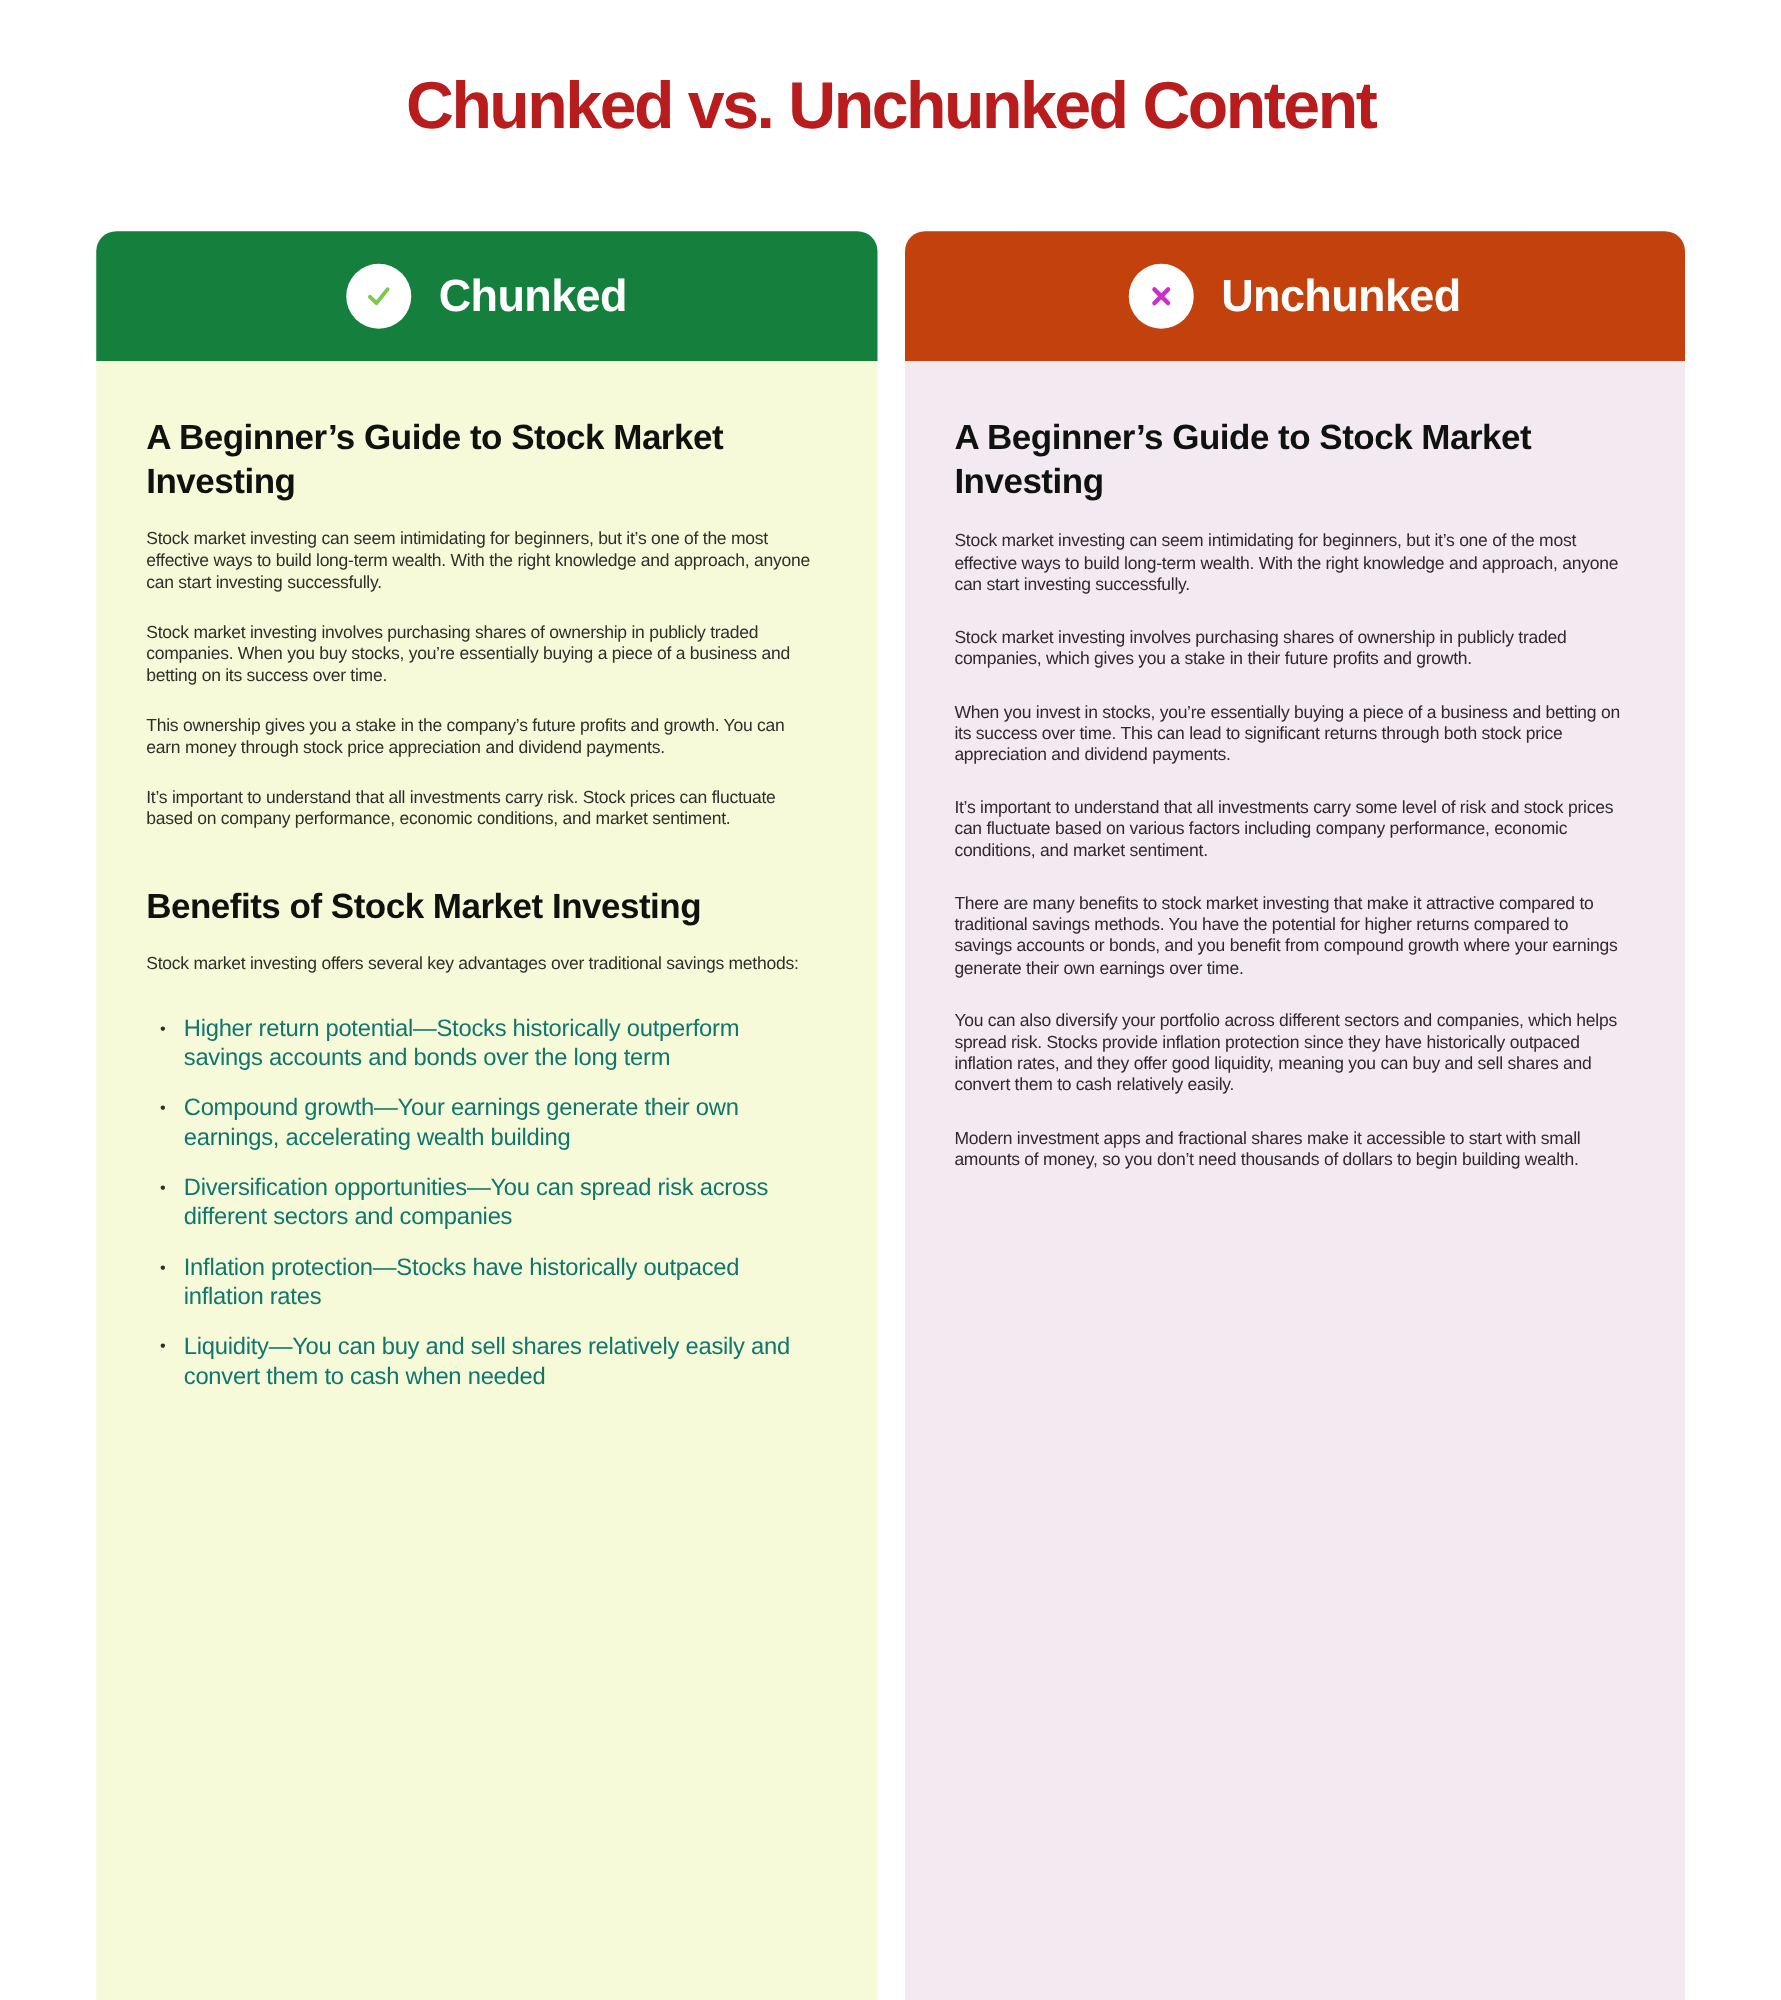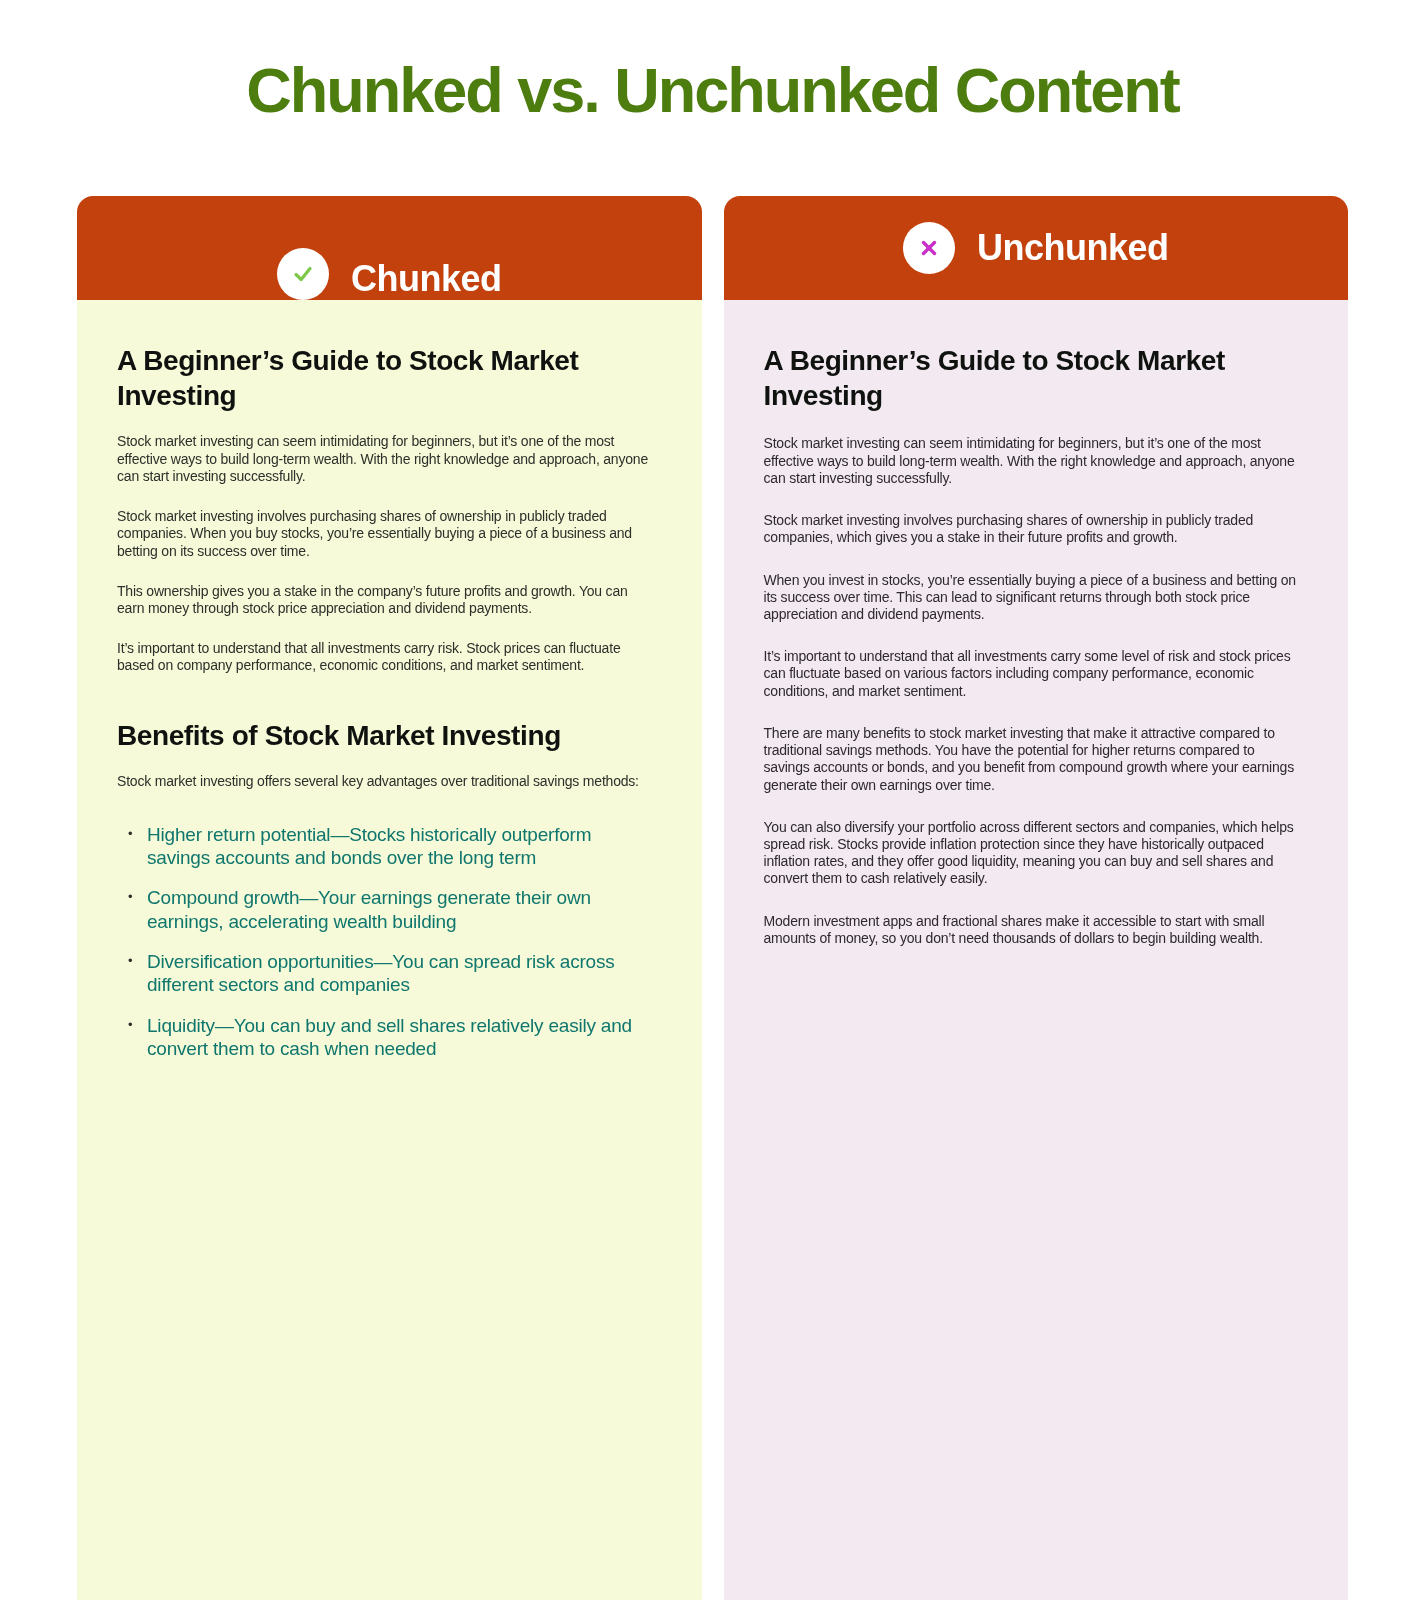--- a/index.html
+++ b/index.html
@@ -9,42 +9,42 @@
     height: 1600px;
     font-family: "Liberation Sans", "DejaVu Sans", sans-serif;
     color: #2d2f2a;
     overflow: hidden;
   }
   .page { width: 1425px; height: 1600px; position: relative; }
 
   .page-title {
     margin-top: 54px;
     text-align: center;
-    font-size: 63px;
+    font-size: 53px;
     font-weight: 800;
     letter-spacing: -2px;
-    color: #4d7c0f;
+    color: #b91c1c;
   }
 
   .panels {
     display: flex;
     gap: 22px;
     margin: 70px 77px 0 77px;
   }
   .panel { flex: 1 1 0; display: flex; flex-direction: column; }
 
   .panel-header {
     height: 104px;
     border-radius: 16px 16px 0 0;
     display: flex;
     align-items: center;
     justify-content: center;
     gap: 22px;
   }
-  .panel-header.green   { background: #c2410c; align-items: flex-end; }
+  .panel-header.green   { background: #15803d; }
   .panel-header.magenta { background: #c2410c; }
 
   .icon-circle {
     width: 52px; height: 52px;
     background: #ffffff;
     border-radius: 50%;
     display: flex; align-items: center; justify-content: center;
     flex: 0 0 auto;
   }
   .icon-circle svg { width: 30px; height: 30px; display: block; }
@@ -156,20 +156,21 @@
         <p>Stock market investing involves purchasing shares of ownership in publicly traded companies. When you buy stocks, you’re essentially buying a piece of a business and betting on its success over time.</p>
         <p>This ownership gives you a stake in the company’s future profits and growth. You can earn money through stock price appreciation and dividend payments.</p>
         <p>It’s important to understand that all investments carry risk. Stock prices can fluctuate based on company performance, economic conditions, and market sentiment.</p>
 
         <h2 class="section-gap">Benefits of Stock Market Investing</h2>
         <p>Stock market investing offers several key advantages over traditional savings methods:</p>
         <ul class="benefit-list">
           <li>Higher return potential—Stocks historically outperform savings accounts and bonds over the long term</li>
           <li>Compound growth—Your earnings generate their own earnings, accelerating wealth building</li>
           <li>Diversification opportunities—You can spread risk across different sectors and companies</li>
+          <li>Inflation protection—Stocks have historically outpaced inflation rates</li>
           <li>Liquidity—You can buy and sell shares relatively easily and convert them to cash when needed</li>
 
         </ul>
 
       </div>
     </section>
 
     <section class="panel">
       <header class="panel-header magenta">
         <span class="icon-circle">

